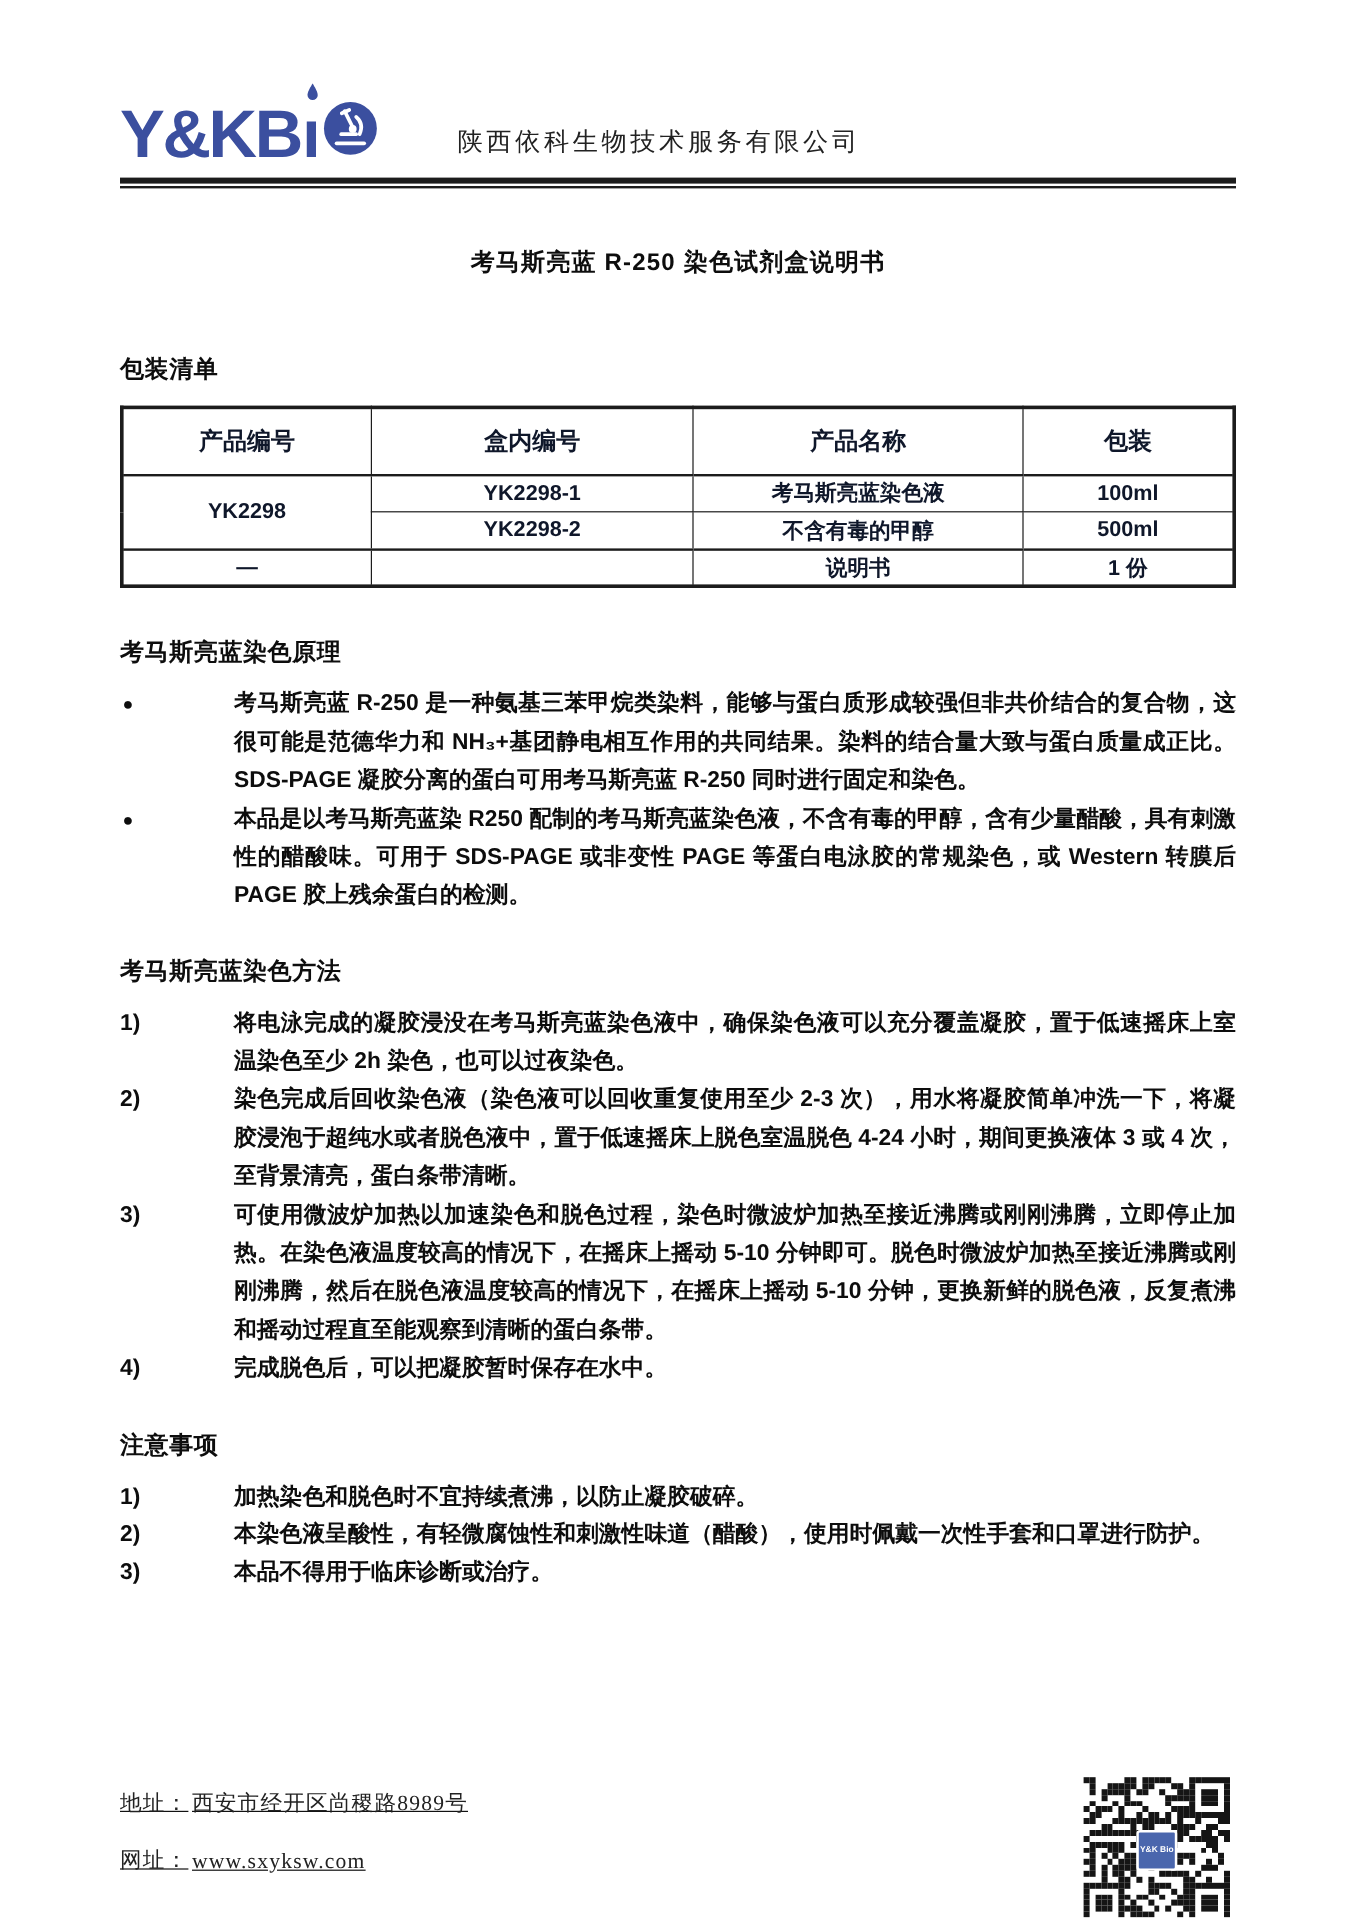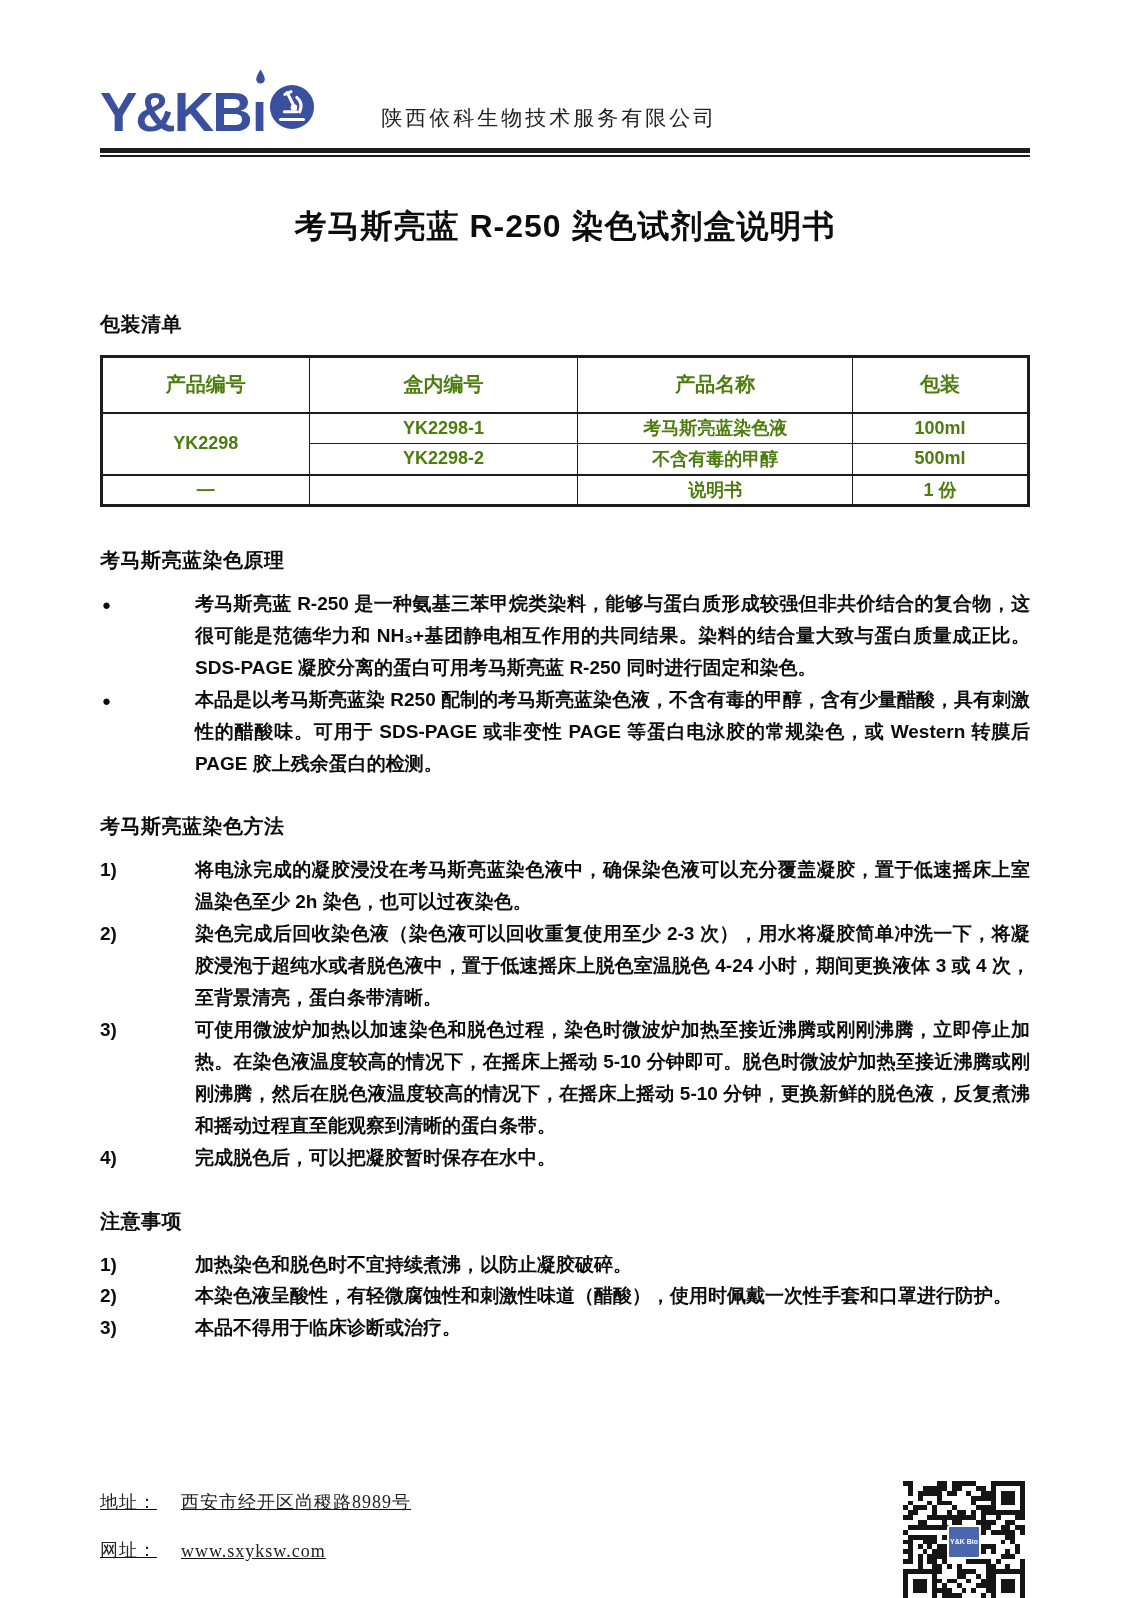--- a/index.html
+++ b/index.html
@@ -33,42 +33,42 @@
   .header-rule {
     margin-top:8px; height:9px;
     border-top:5px solid #1c1c1c;
     border-bottom:2px solid #1c1c1c;
   }
 
   
   .doc-title {
     margin-top:48px;
     text-align:center;
-    font-size:32px; font-weight:800; letter-spacing:1px;
+    font-size:20px; font-weight:800; letter-spacing:1px;
     color:#0d0d0d;
   }
 
   
   .section-heading {
     font-size:20px; font-weight:800; color:#0d0d0d;
     letter-spacing:0.5px;
   }
 
   
   .packing-heading { margin-top:62px; }
   table.packing {
     margin-top:17px;
     width:930px;
     border-collapse:collapse;
     table-layout:fixed;
   }
   table.packing th, table.packing td {
     border:1.5px solid #1c1c1c;
     text-align:center; vertical-align:middle;
-    font-weight:700; color:#4d7c0f;
+    font-weight:700; color:#0f172a;
   }
   table.packing { border:3px solid #1c1c1c; }
   table.packing th { font-size:20px; height:56px; border-bottom:2.5px solid #1c1c1c; }
   table.packing td { font-size:18px; height:31px; }
   table.packing tr.row-last td { border-top:2.5px solid #1c1c1c; }
   .col1{width:22.4%;} .col2{width:29%;} .col3{width:29.6%;} .col4{width:19%;}
 
   
   .body-block { margin-top:14px; }
   .list-item { display:flex; margin-top:0; }
@@ -88,21 +88,21 @@
   .gap-md { margin-top:40px; }
 
   
   .footer {
     position:absolute; left:100px; right:100px; bottom:36px;
     font-family:"Liberation Serif","DejaVu Serif",serif;
   }
   .footer-line { display:flex; align-items:flex-end; margin-top:24px;text-decoration:underline; }
   .footer-line:first-child { margin-top:0; }
   .footer-label { font-size:18px; color:#222; letter-spacing:1px; }
-  .footer-value { font-size:18px; color:#222; margin-left:24px; letter-spacing:1px; }
+  .footer-value { font-size:18px; color:#222; margin-left:3px; letter-spacing:1px; }
   .qr-wrap {
     position:absolute; right:0; top:-14px;
     width:132px; height:132px; background:#fff;
     display:flex; align-items:center; justify-content:center;
   }
   .qr-grid {
     position:relative;
     width:122px; height:122px;
     display:grid;
     grid-template-columns:repeat(25,1fr);

